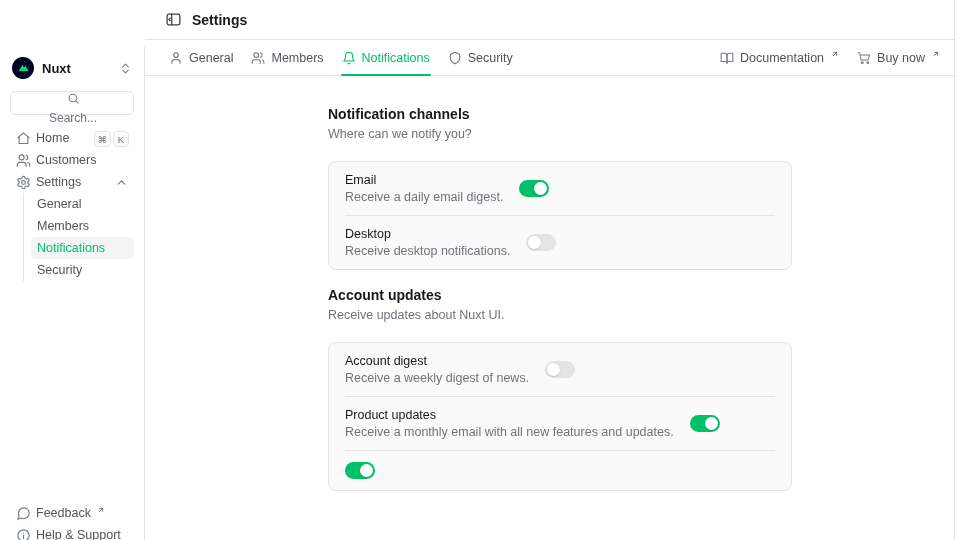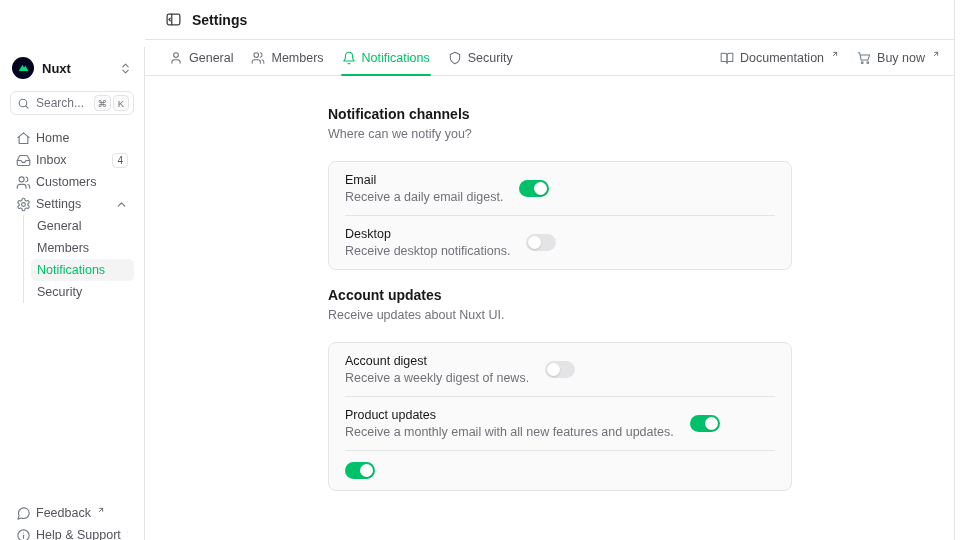--- a/index.html
+++ b/index.html
@@ -16,21 +16,21 @@
   .sidebar { width:145px; min-width:145px; height:540px; border-right:1px solid #e4e4e7;
              display:flex; flex-direction:column; background:#fff;margin-top:47px; }
   .sb-top { padding:9px 10px 0; }
   .brand-row { display:flex; align-items:center; gap:8px; height:24px; padding:0 2px; }
   .brand-logo { width:22px; height:22px; border-radius:50%; background:#020420;
                 display:flex; align-items:center; justify-content:center; }
   .brand-name { font-size:13px; font-weight:700; color:#18181b; }
   .brand-row .select-caret { margin-left:auto; }
   .search-box { margin-top:11px; height:24px; border:1px solid #e4e4e7; border-radius:6px;
                 display:flex; align-items:center; gap:6px; padding:0 4px 0 6px; color:#71717a;
-                background:#fff; cursor:text; }
+                background:#fff; cursor:text;flex-direction:column; }
   .search-ph { font-size:12px; color:#71717a; }
   .kbds { margin-left:auto; display:flex; gap:2px; }
   .kbd { min-width:16px; height:16px; border:1px solid #e4e4e7; border-radius:4px;
          background:#fafafa; font-size:9.5px; color:#71717a; display:flex;
          align-items:center; justify-content:center; padding:0 3px; }
   .nav { padding:12px 10px 0; display:flex; flex-direction:column; }
   .nav-item { height:22px; display:flex; align-items:center; gap:5px; padding:0 6px;
               border-radius:5px; font-size:12.5px; color:#52525b; cursor:pointer; }
   .nav-item .label { white-space:nowrap; }
   .nav-badge { margin-left:auto; border:1px solid #e4e4e7; border-radius:4px; font-size:10px;
@@ -194,27 +194,20 @@
 
   <nav class="nav">
     <div class="nav-item">
       <svg class="icon" width="15" height="15" viewBox="0 0 24 24" fill="none" stroke="currentColor" stroke-width="1.8" stroke-linecap="round" stroke-linejoin="round">
           <use href="#i-home"></use>
         </svg>
       <span class="label">Home</span>
     </div>
     <div class="nav-item">
       <svg class="icon" width="15" height="15" viewBox="0 0 24 24" fill="none" stroke="currentColor" stroke-width="1.8" stroke-linecap="round" stroke-linejoin="round">
-          <use href="#i-inbox"></use>
-        </svg>
-      <span class="label">Inbox</span>
-      <span class="nav-badge">4</span>
-    </div>
-    <div class="nav-item">
-      <svg class="icon" width="15" height="15" viewBox="0 0 24 24" fill="none" stroke="currentColor" stroke-width="1.8" stroke-linecap="round" stroke-linejoin="round">
           <use href="#i-users"></use>
         </svg>
       <span class="label">Customers</span>
     </div>
     <div class="nav-item">
       <svg class="icon" width="15" height="15" viewBox="0 0 24 24" fill="none" stroke="currentColor" stroke-width="1.8" stroke-linecap="round" stroke-linejoin="round">
           <use href="#i-gear"></use>
         </svg>
       <span class="label">Settings</span>
       <svg class="icon trail" width="13" height="13" viewBox="0 0 24 24" fill="none" stroke="currentColor" stroke-width="2" stroke-linecap="round" stroke-linejoin="round">

